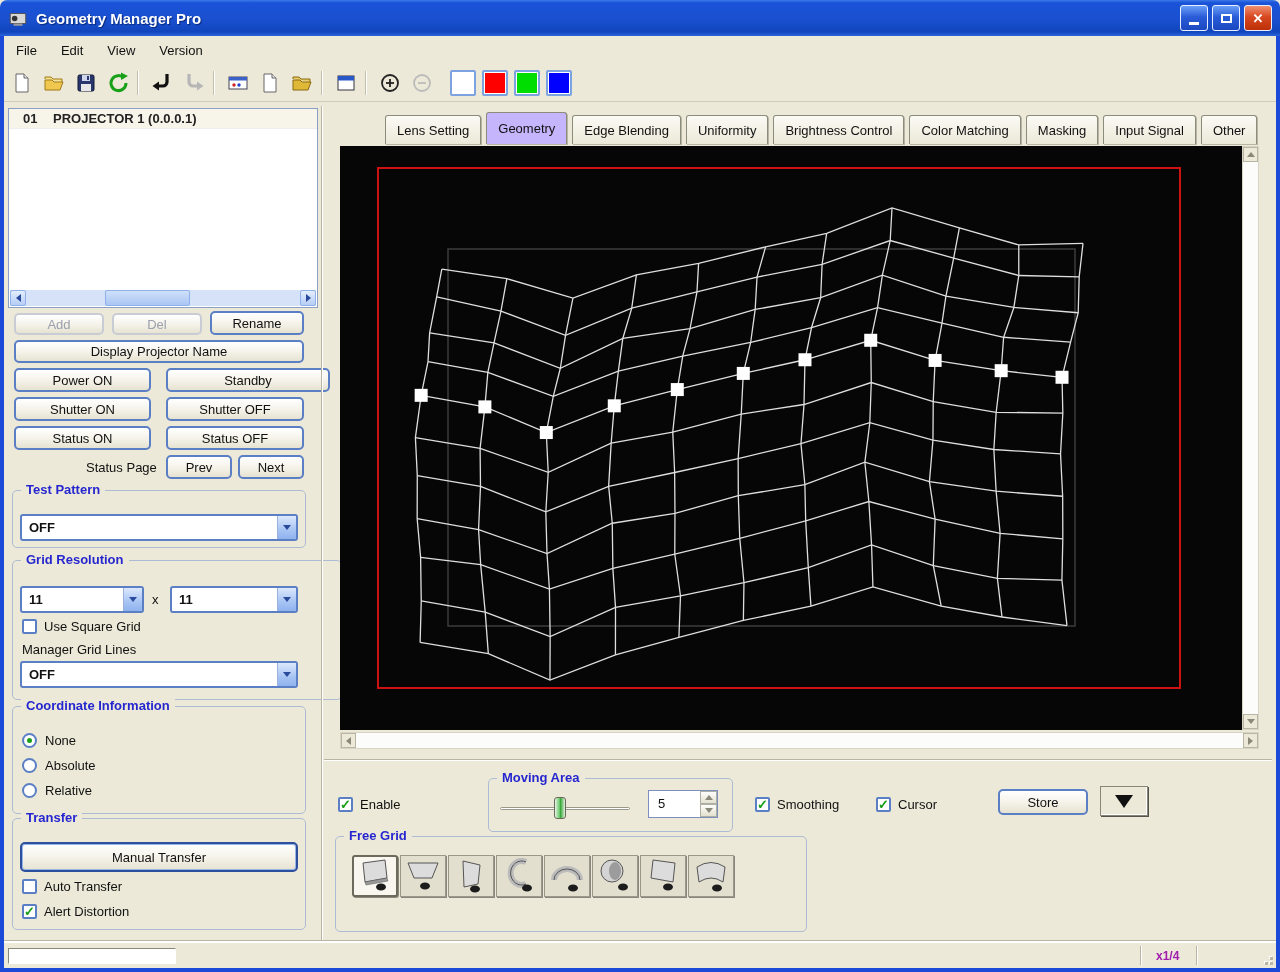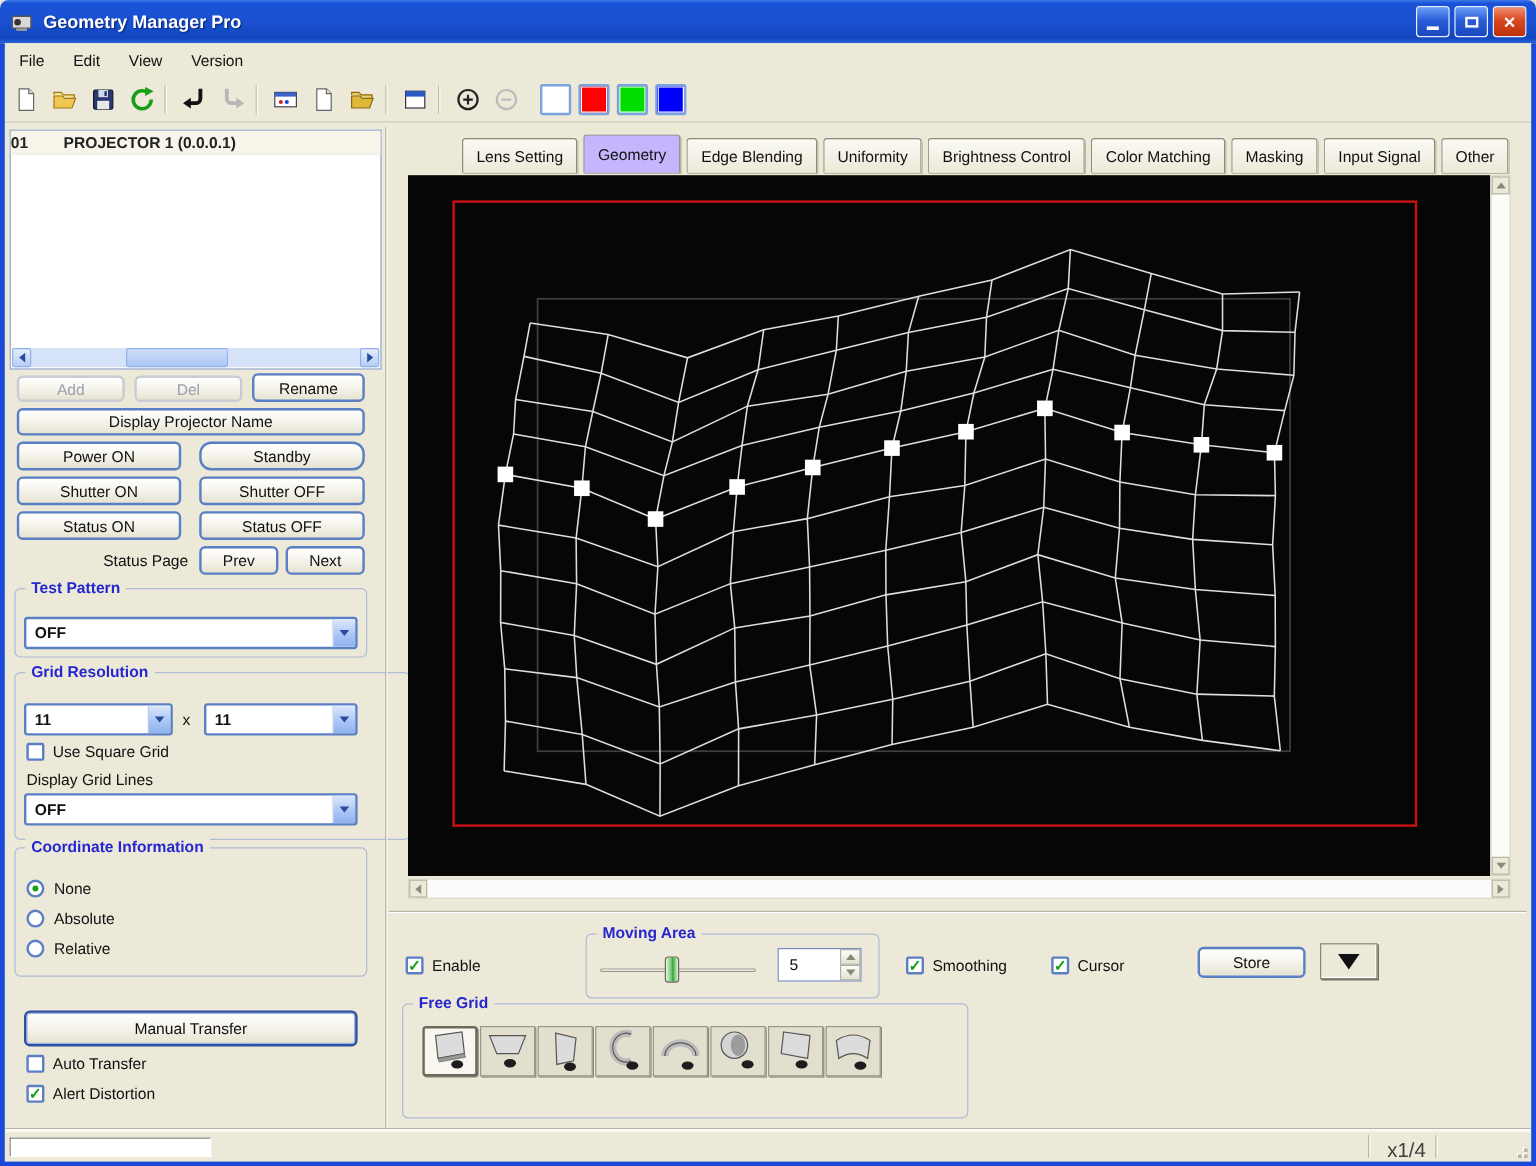--- a/index.html
+++ b/index.html
@@ -50,21 +50,21 @@
   .cb .box { width:15px; height:15px; background:#fff; border:2px solid #5b7fc4; border-radius:2px;
     display:flex; align-items:center; justify-content:center; color:transparent; font-size:13px; font-weight:bold; }
   .cb.on .box { color:#17a017; }
   .rad { display:flex; align-items:flex-end; gap:8px; font-size:13px; color:#111; }
   .rad .dot { width:15px; height:15px; border-radius:50%; background:#fff; border:2px solid #5b7fc4; position:relative; }
   .rad.on .dot::after { content:""; position:absolute; left:3px; top:3px; width:5px; height:5px; border-radius:50%; background:#1ca01c; }
 
   
   .plist { position:absolute; left:8px; top:108px; width:310px; height:200px; background:#fff; border:1px solid #8aa0c4; }
   .plist-item { display:flex; height:20px; align-items:center; font-size:13px; font-weight:bold; color:#222; background:#f7f5ea; border-bottom:1px solid #eee; }
-  .plist-item .pid { width:44px; }
+  .plist-item .pid { width:44px; padding-left:14px; }
   .xpscroll { position:absolute; left:1px; bottom:1px; height:16px; right:1px; background:#d6e2f8; display:flex; }
   .xpscroll .arr { width:16px; height:16px; background:linear-gradient(180deg,#e4eefc,#b6cdf6); border:1px solid #8fb0e8; border-radius:2px;
     display:flex; align-items:center; justify-content:center; }
   .xpscroll .thumb { position:absolute; left:95px; width:85px; top:0; height:16px; border:1px solid #8fb0e8; border-radius:2px;
     background:linear-gradient(180deg,#cfe0fa,#aac6f4); }
   .tri-l { width:0;height:0;border-top:4px solid transparent;border-bottom:4px solid transparent;border-right:5px solid #2a4a9e; }
   .tri-r { width:0;height:0;border-top:4px solid transparent;border-bottom:4px solid transparent;border-left:5px solid #2a4a9e; }
   .label13 { font-size:13px; color:#111; position:absolute; }
 
   
@@ -97,21 +97,21 @@
   .spin .arrows { width:17px; display:flex; flex-direction:column; }
   .spin .sbtn { flex:1; background:linear-gradient(180deg,#fdfdfb,#e4e1d0); border:1px solid #aeb0a4; display:flex; align-items:center; justify-content:center; }
   .raised { background:#ece9d8; border:1px solid #888678; box-shadow:1px 1px 0 #55544a, -1px -1px 0 #fff inset; display:flex; align-items:center; justify-content:center; }
   .fg-btn { position:absolute; width:46px; height:42px; background:#e2dfcf; border:1px solid #9a988a; box-shadow:1px 1px 0 #8a887a; display:flex; align-items:center; justify-content:center; }
   .fg-btn.sel { background:#f8f6ee; border:2px solid #6c6a5c; }
 
   
   .statusbar { position:absolute; left:4px; top:942px; width:1272px; height:26px; background:#ece9d8; border-top:1px solid #fff; }
   .status-field { position:absolute; left:4px; top:5px; width:168px; height:16px; background:#fff; border:1px solid; border-color:#8a887a #fff #fff #8a887a; }
   .status-sep { position:absolute; top:3px; width:2px; height:19px; border-left:1px solid #b8b5a4; border-right:1px solid #fff; }
-  .zoom-label { position:absolute; top:6px; font-size:17px; color:#404040; }
+  .zoom-label { position:absolute; top:6px; font-size:12px; color:#a21caf;font-weight:bold; }
   .grip { position:absolute; right:3px; top:8px; width:14px; height:14px; }
   .grip i { position:absolute; width:3px; height:3px; background:#b8b5a4; box-shadow:-1px -1px 0 #fff; }
 </style>
 </head>
 <body>
 
 <div class="window">
 
   <div class="titlebar">
     <svg width="20" height="20" viewBox="0 0 18 18">
@@ -242,21 +242,21 @@
           <div class="tri-r"></div>
         </div>
     </div>
   </div>
 
   <div class="btn dis abs" style="left:14px;top:313px;width:90px;height:22px;">Add</div>
   <div class="btn dis abs" style="left:112px;top:313px;width:90px;height:22px;">Del</div>
   <div class="btn abs" style="left:210px;top:311px;width:94px;height:24px;">Rename</div>
   <div class="btn abs" style="left:14px;top:340px;width:290px;height:23px;">Display Projector Name</div>
   <div class="btn abs" style="left:14px;top:368px;width:137px;height:24px;">Power ON</div>
-  <div class="btn abs" style="left:166px;top:368px;width:138px;height:24px;border-radius:10px;">Standby</div>
+  <div class="btn abs" style="left:166px;top:368px;width:164px;height:24px;">Standby</div>
   <div class="btn abs" style="left:14px;top:397px;width:137px;height:24px;">Shutter ON</div>
   <div class="btn abs" style="left:166px;top:397px;width:138px;height:24px;">Shutter OFF</div>
   <div class="btn abs" style="left:14px;top:426px;width:137px;height:24px;">Status ON</div>
   <div class="btn abs" style="left:166px;top:426px;width:138px;height:24px;">Status OFF</div>
   <span class="label13" style="left:86px;top:460px;">Status Page</span>
   <div class="btn abs" style="left:166px;top:455px;width:66px;height:24px;">Prev</div>
   <div class="btn abs" style="left:238px;top:455px;width:66px;height:24px;">Next</div>
 
   <div class="gb" style="left:12px;top:490px;width:294px;height:58px;">
     <span class="gb-cap">Test Pattern</span>
@@ -281,21 +281,21 @@
   <div class="sel" style="left:170px;top:586px;width:128px;height:27px;">
     <span class="val">11</span>
     <div class="dd">
         <div class="chev"></div>
       </div>
   </div>
   <div class="cb abs" style="left:22px;top:619px;">
     <span class="box">✓</span>
     <span>Use Square Grid</span>
   </div>
-  <span class="label13" style="left:22px;top:642px;">Display Grid Lines</span>
+  <span class="label13" style="left:22px;top:642px;">Manager Grid Lines</span>
   <div class="sel" style="left:20px;top:661px;width:278px;height:27px;">
     <span class="val">OFF</span>
     <div class="dd">
         <div class="chev"></div>
       </div>
   </div>
 
   <div class="gb" style="left:12px;top:706px;width:294px;height:108px;">
     <span class="gb-cap">Coordinate Information</span>
   </div>
@@ -305,20 +305,23 @@
   </div>
   <div class="rad abs" style="left:22px;top:758px;">
     <span class="dot"></span>
       <span>Absolute</span>
   </div>
   <div class="rad abs" style="left:22px;top:783px;">
     <span class="dot"></span>
       <span>Relative</span>
   </div>
 
+  <div class="gb" style="left:12px;top:818px;width:294px;height:112px;">
+    <span class="gb-cap">Transfer</span>
+  </div>
   <div class="btn default abs" style="left:20px;top:842px;width:278px;height:30px;">Manual Transfer</div>
   <div class="cb abs" style="left:22px;top:879px;">
     <span class="box">✓</span>
     <span>Auto Transfer</span>
   </div>
   <div class="cb abs on" style="left:22px;top:904px;">
     <span class="box">✓</span>
     <span>Alert Distortion</span>
   </div>
 

